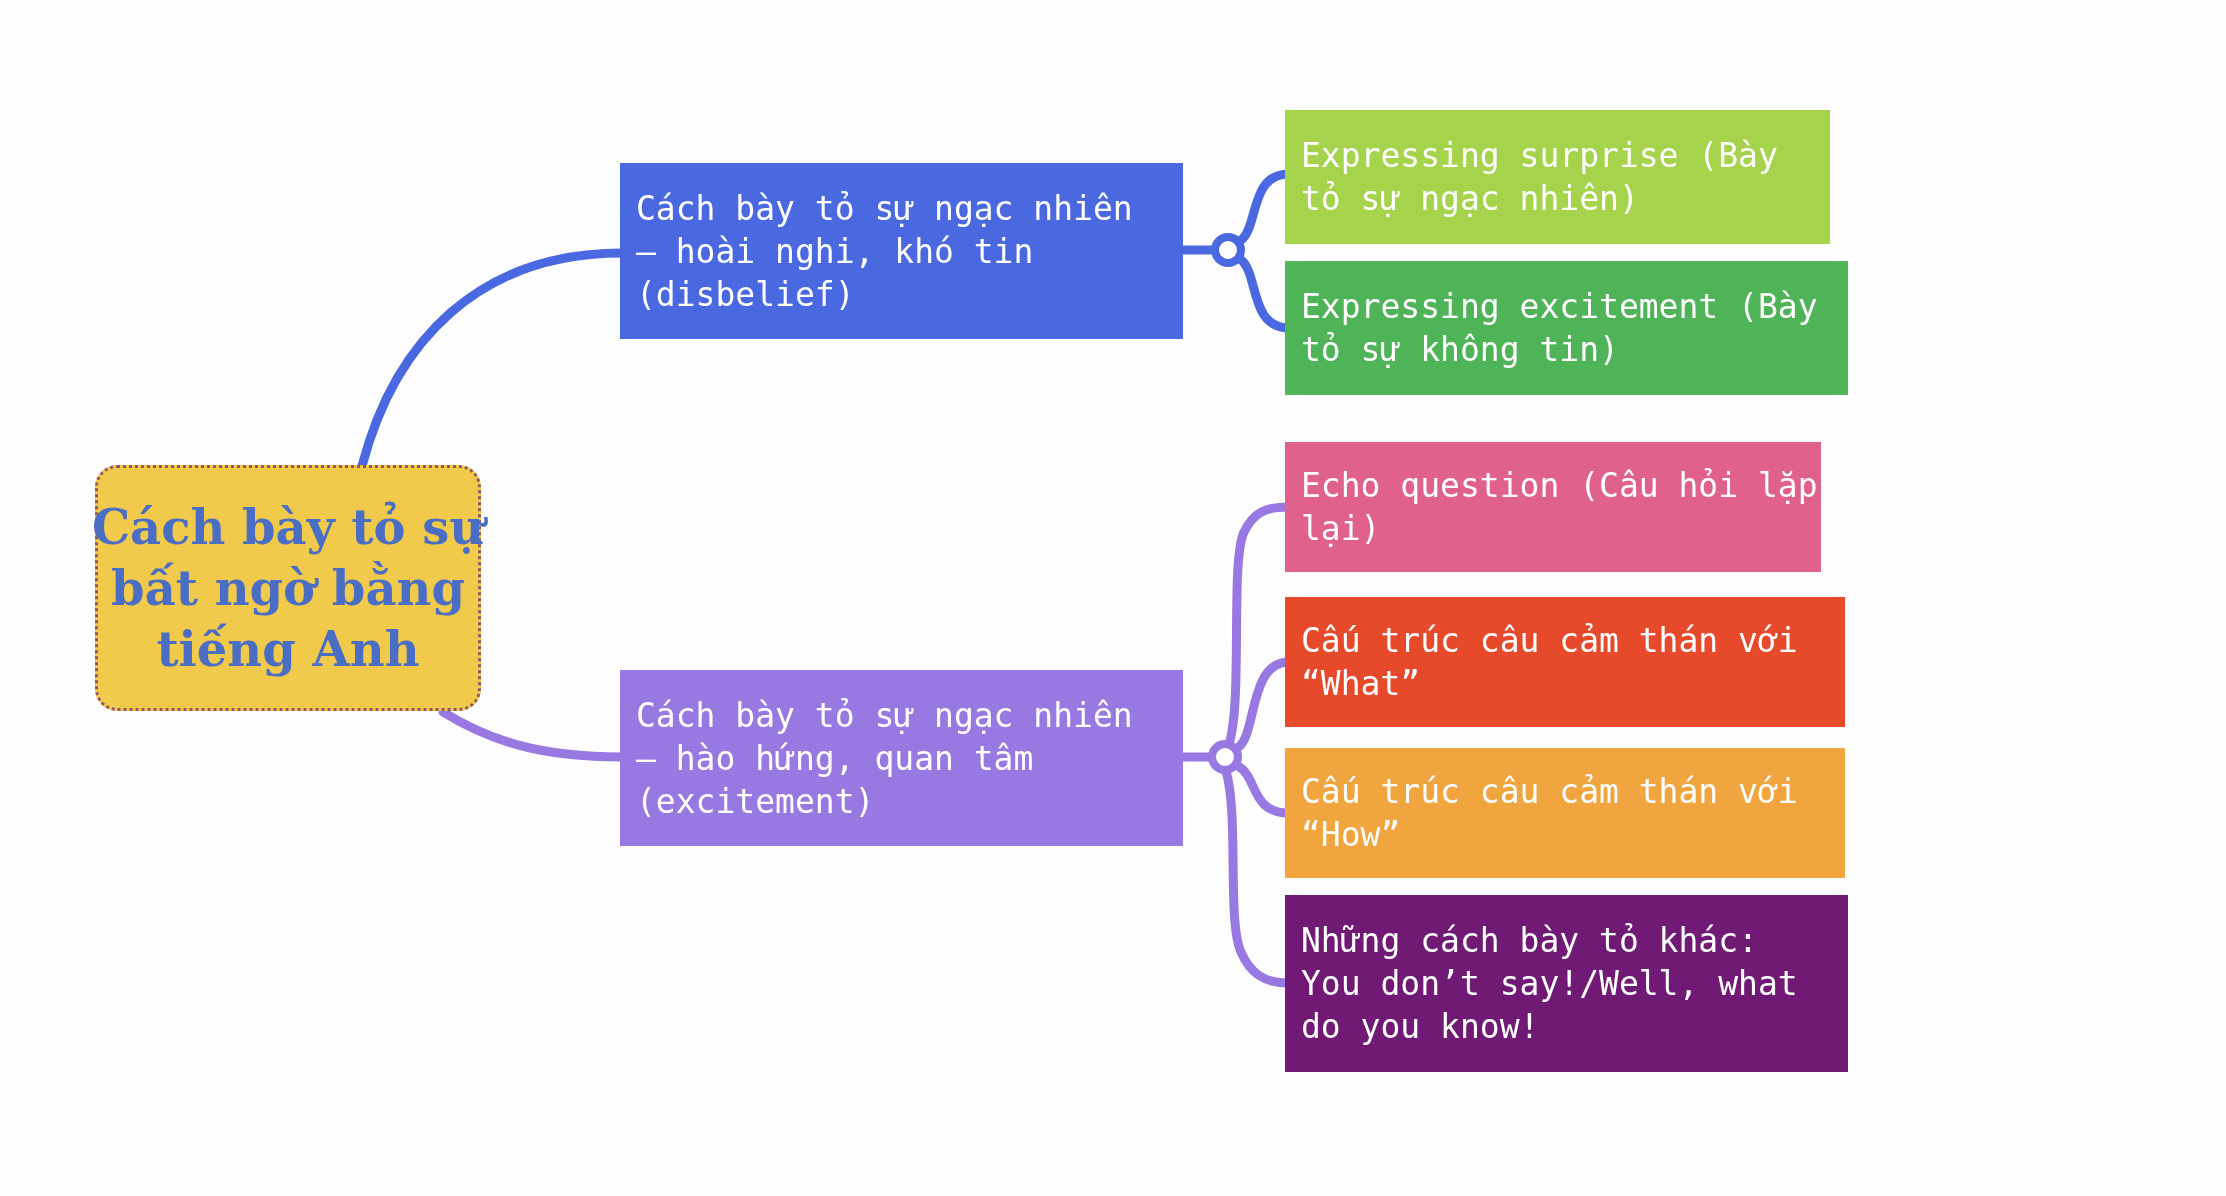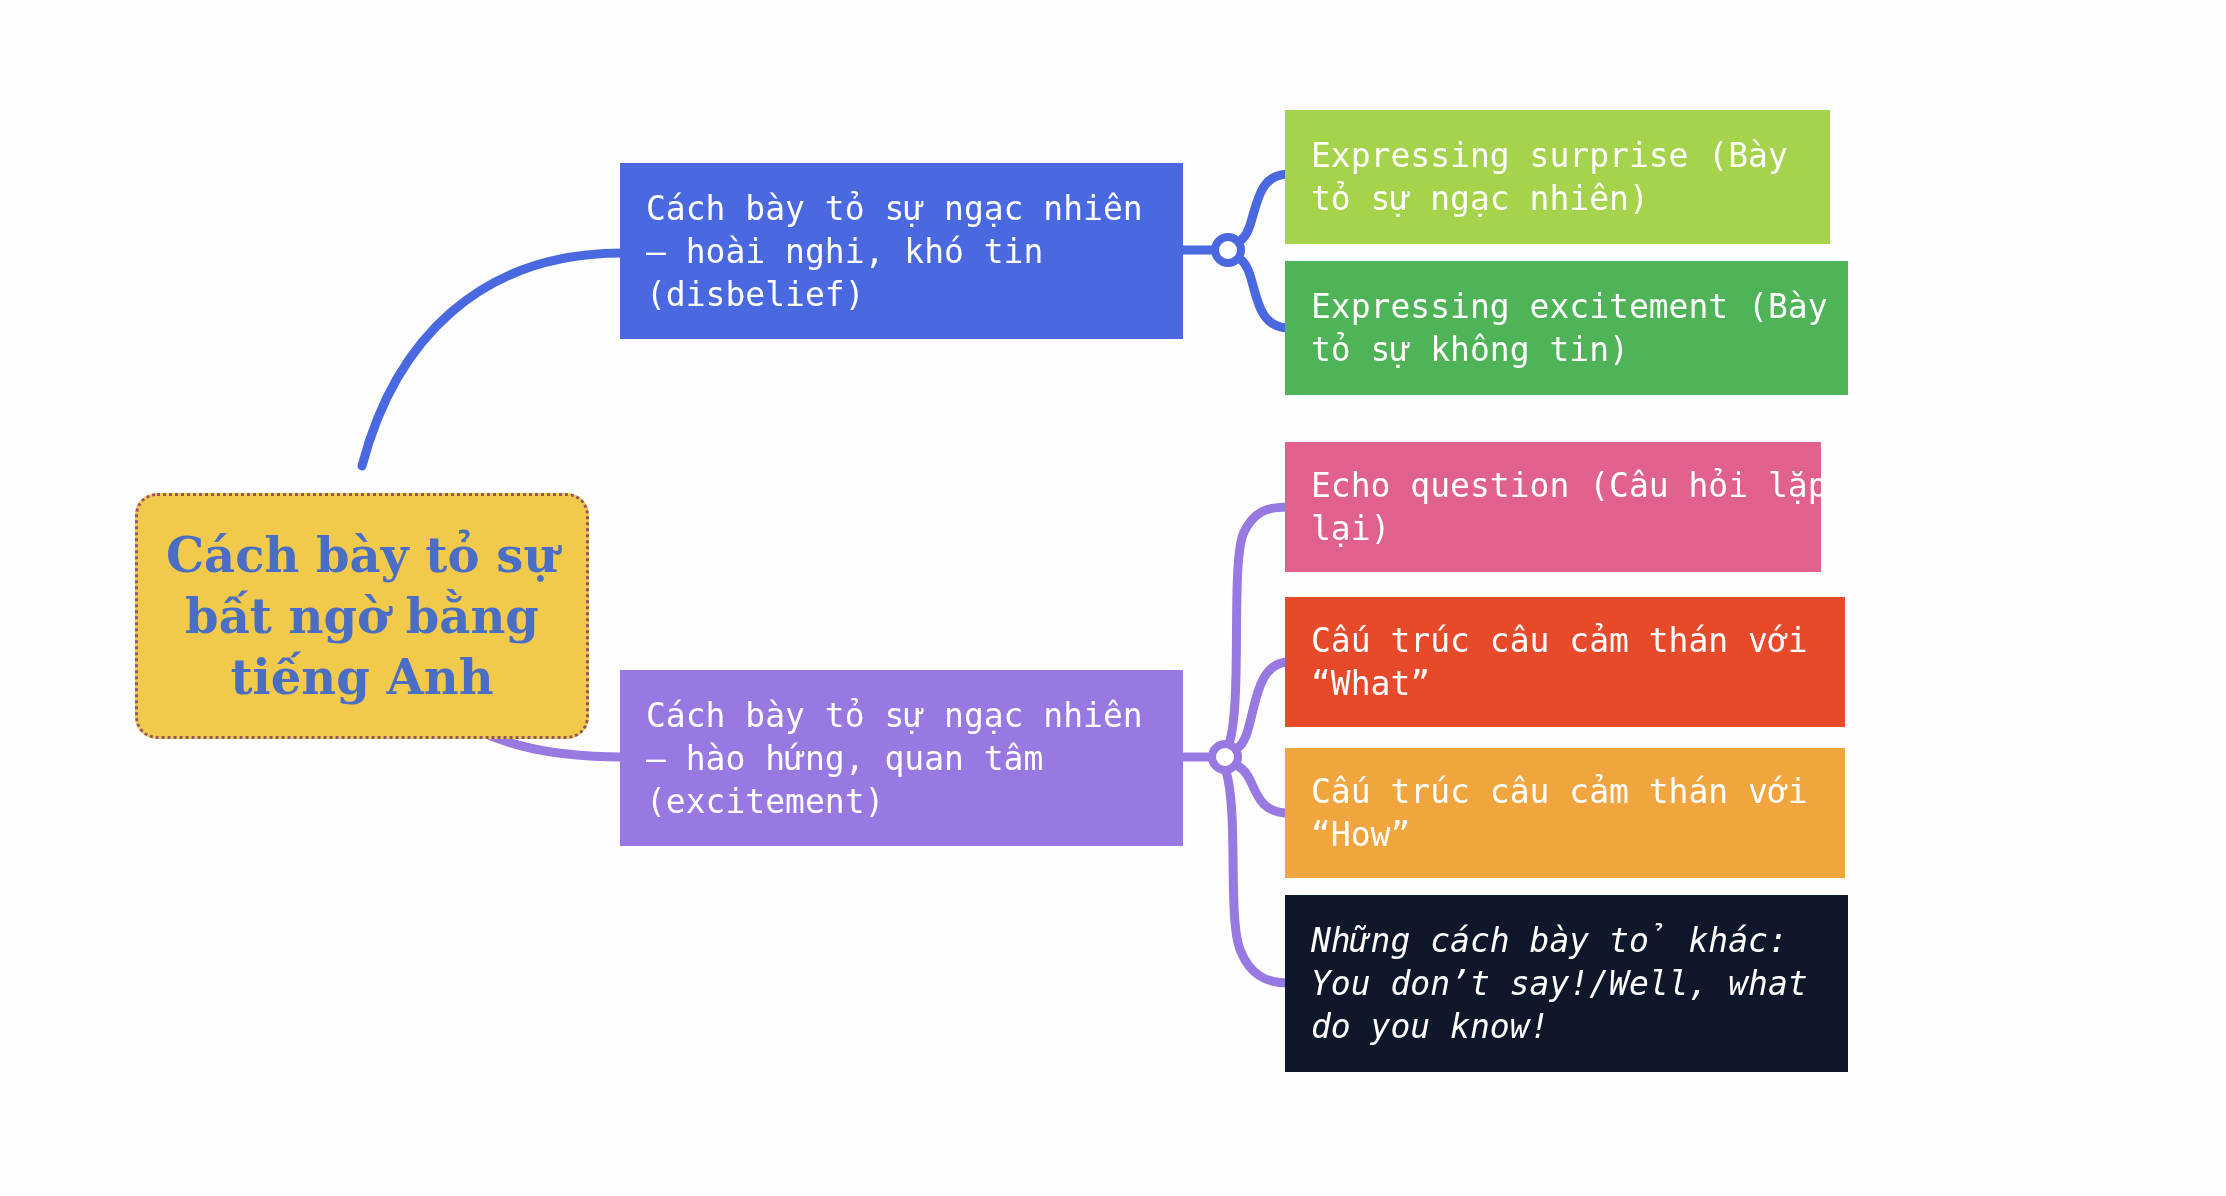--- a/index.html
+++ b/index.html
@@ -36,38 +36,38 @@
     align-items: center;
     box-sizing: border-box;
   }
   .node .label {
     white-space: pre;
     color: #ffffff;
     font-size: 33px;
     line-height: 43px;
   }
   .branch .label, .leaf .label {
-    padding-left: 26px;
+    padding-left: 16px;
   }
   .root-node {
     border-radius: 22px;
     border: 3px dotted #93565E;
     justify-content: center;
     font-family: "DejaVu Serif", "Liberation Serif", serif;
     font-weight: bold;
   }
   .root-node .label {
     padding-left: 0;
     text-align: center;
     font-size: 48px;
     line-height: 61px;
     color: #4B6EC5;
   }
   
-  .n-root { left: 95px;   top: 493px; width: 454px; height: 246px; margin-left: 40px; }
+  .n-root { left: 95px;   top: 465px; width: 386px; height: 246px; }
   .n-b1   { left: 620px;  top: 163px; width: 563px; height: 176px; }
   .n-b2   { left: 620px;  top: 670px; width: 563px; height: 176px; }
   .n-l1   { left: 1285px; top: 110px; width: 545px; height: 134px; }
   .n-l2   { left: 1285px; top: 261px; width: 563px; height: 134px; }
   .n-l3   { left: 1285px; top: 442px; width: 536px; height: 130px; }
   .n-l4   { left: 1285px; top: 597px; width: 560px; height: 130px; }
   .n-l5   { left: 1285px; top: 748px; width: 560px; height: 130px; }
   .n-l6   { left: 1285px; top: 895px; width: 563px; height: 177px; }
 </style>
 </head>
@@ -128,19 +128,19 @@
   <div class="node leaf n-l4" style="background: rgb(231, 74, 43);">
     <div class="label">Cấu trúc câu cảm thán với
 “What”</div>
   </div>
 
   <div class="node leaf n-l5" style="background: rgb(240, 165, 62);">
     <div class="label">Cấu trúc câu cảm thán với
 “How”</div>
   </div>
 
-  <div class="node leaf n-l6" style="background: #0f172a; font-style: italic;">
+  <div class="node leaf n-l6" style="background: #701a75;">
     <div class="label">Những cách bày tỏ khác:
 You don’t say!/Well, what
 do you know!</div>
   </div>
 
 </div>
 
 </body></html>

